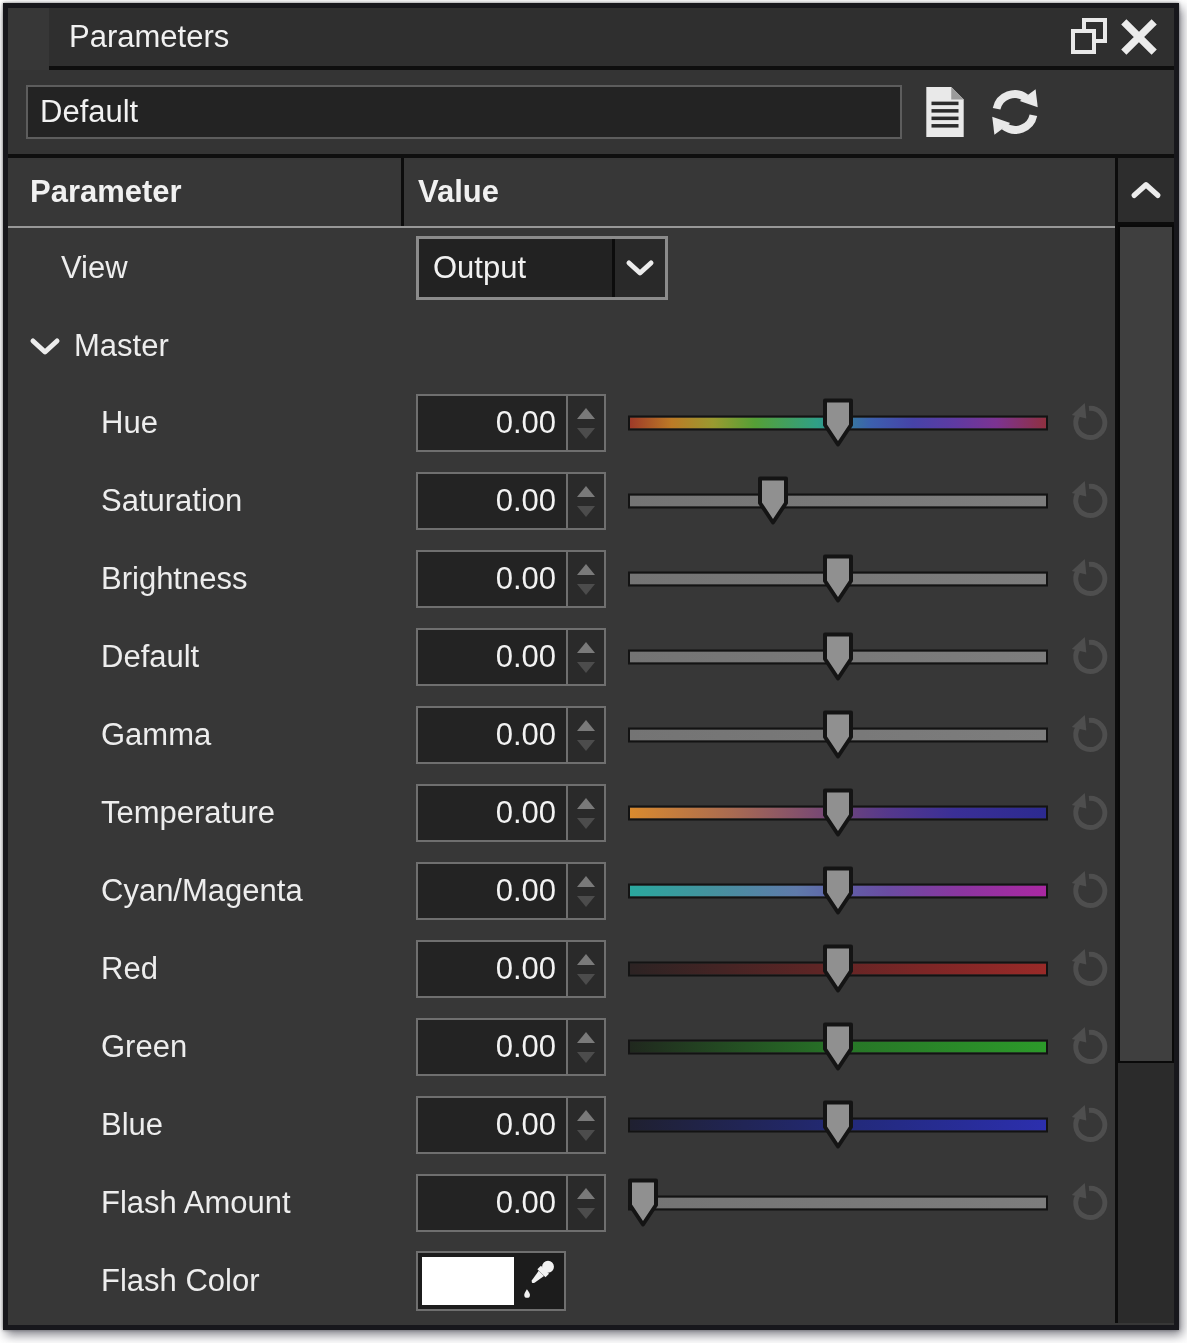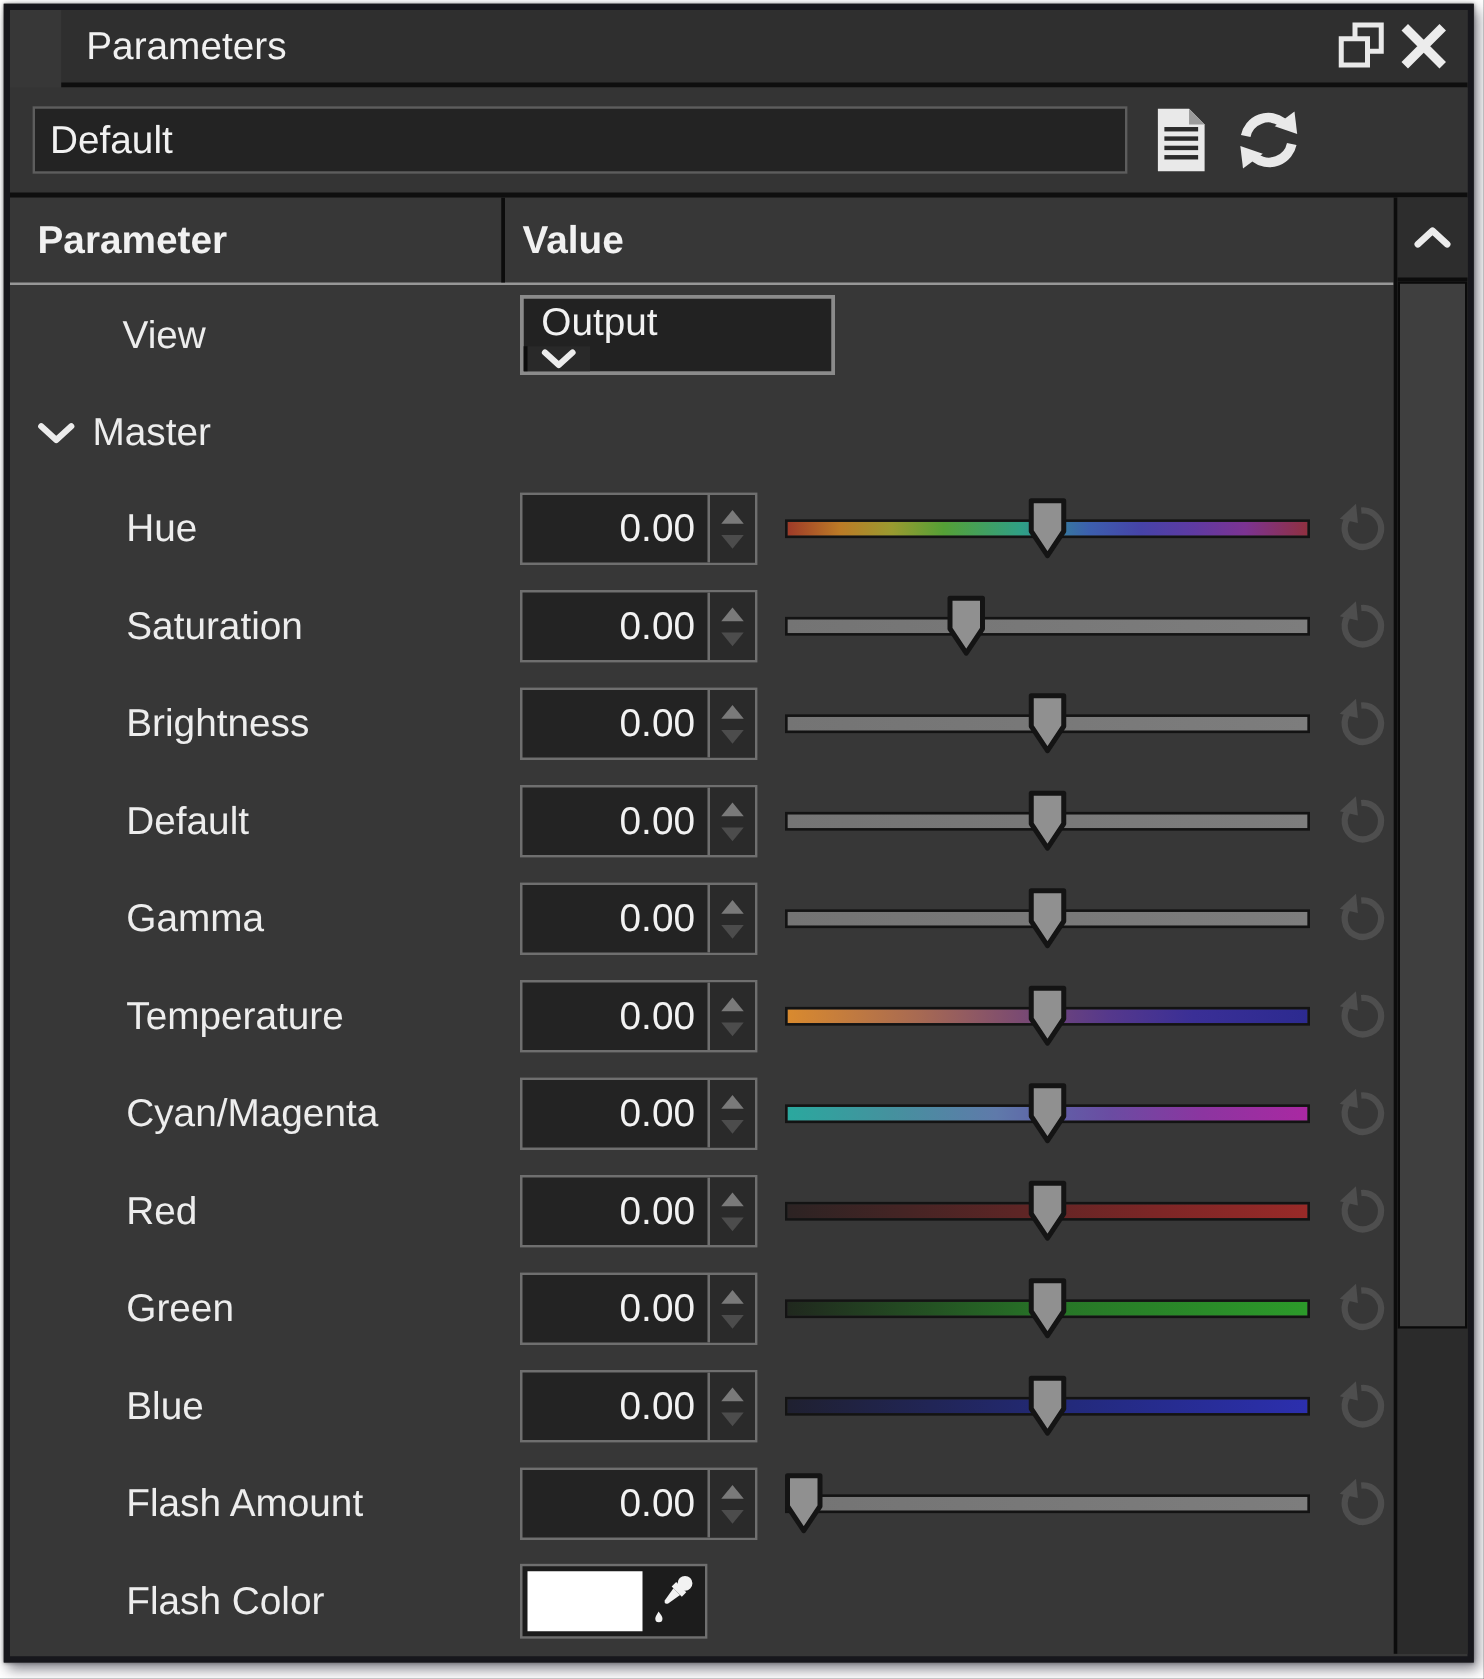--- a/index.html
+++ b/index.html
@@ -32,26 +32,26 @@
   .theader .col1{width:396px;flex:none;border-right:3px solid #0c0c0c;display:flex;align-items:center;
     padding-left:22px;box-sizing:border-box;font-size:31px;color:#f1f1f1;}
   .theader .col2{flex:1;display:flex;align-items:center;padding-left:14px;font-size:31px;color:#f1f1f1;}
   
   .prow{display:flex;align-items:center;height:78px;flex:none;}
   .row-view{height:80px;}
   .row-master{height:76px;}
   .cell-label{width:396px;flex:none;display:flex;align-items:center;}
   .cell-value{flex:1;display:flex;align-items:center;}
   .plabel{font-size:31px;color:#ededed;}
-  .row-view .cell-label{padding-left:90px;box-sizing:border-box;}
+  .row-view .cell-label{padding-left:53px;box-sizing:border-box;}
   .row-master .cell-label{padding-left:20px;box-sizing:border-box;gap:12px;}
   .sub .cell-label{padding-left:93px;box-sizing:border-box;}
   
   .dropdown{margin-left:12px;width:252px;height:64px;border:3px solid #8b8b8b;background:#222222;
-    display:flex;box-sizing:border-box;flex-direction:column;}
+    display:flex;box-sizing:border-box;}
   .dd-text{flex:1;display:flex;align-items:center;padding-left:14px;font-size:31px;color:#f1f1f1;}
   .dd-btn{width:50px;flex:none;border-left:3px solid #0c0c0c;display:flex;align-items:center;
     justify-content:center;background:#292929;}
   
   .spinbox{margin-left:12px;width:190px;height:58px;border:2px solid #6f6f6f;background:#232323;
     display:flex;box-sizing:border-box;flex:none;}
   .spin-val{flex:1;display:flex;align-items:center;justify-content:flex-end;padding-right:10px;
     font-size:31px;color:#f2f2f2;margin-left:28px;}
   .spin-arrows{width:36px;flex:none;border-left:2px solid #6f6f6f;background:#2a2a2a;
     display:flex;flex-direction:column;align-items:center;justify-content:center;gap:9px;}

